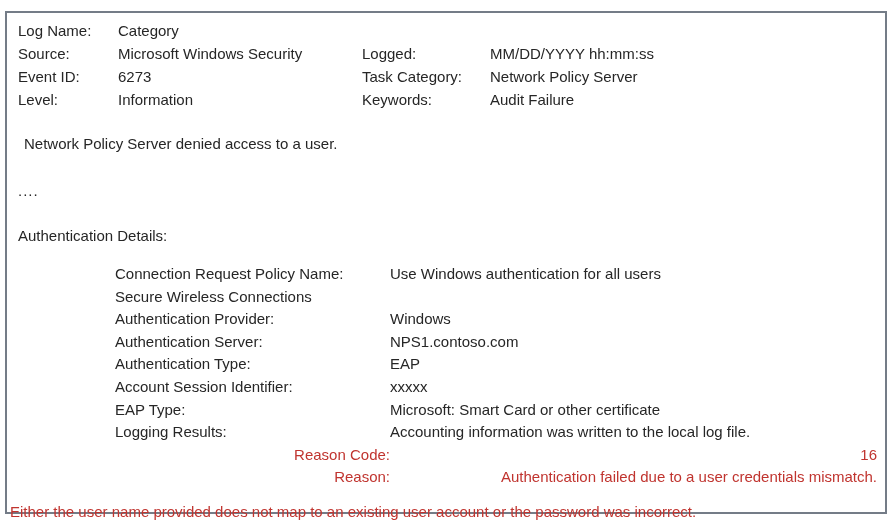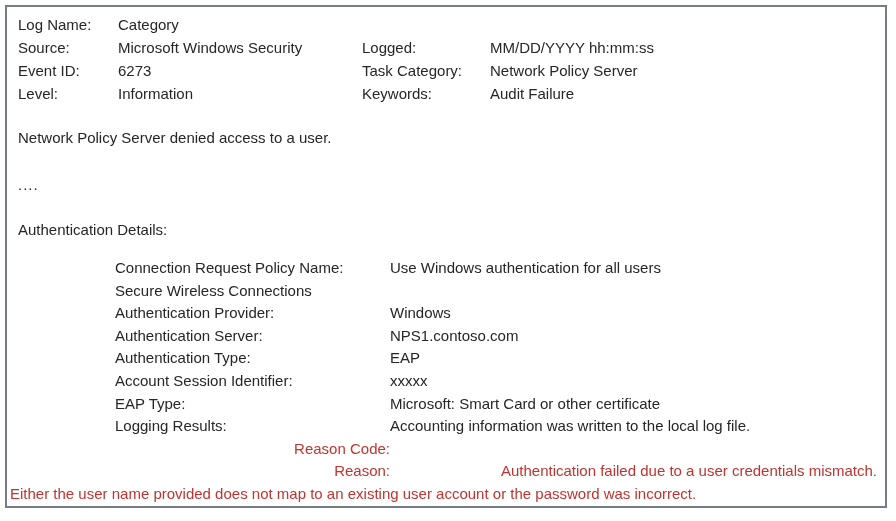--- a/index.html
+++ b/index.html
@@ -9,35 +9,35 @@
     --bg:#ffffff;
   }
   html,body{margin:0;padding:0;background:var(--bg);}
   body{
     width:896px;height:521px;position:relative;overflow:hidden;
     font-family:"Liberation Sans","DejaVu Sans",sans-serif;
     color:var(--text);
     font-size:15px;
   }
   .frame{
-    position:absolute;left:5px;top:5px;width:882px;height:503px;
+    position:absolute;left:5px;top:11px;width:882px;height:503px;
     border:2px solid var(--border);
     box-sizing:border-box;
     background:var(--bg);
     padding:6px 8px 0 11px;
   }
   
   .header-grid{display:grid;grid-template-columns:100px 244px 128px auto;}
   .header-grid .cell{line-height:23px;white-space:nowrap;}
   
-  .message{margin:21px 0 0 0;line-height:23px;}
+  .message{margin:21px 0 0 6px;line-height:23px;}
   .dots{margin:24px 0 0 0;line-height:23px;letter-spacing:1px;}
   .heading{margin:22px 0 16px 0;line-height:23px;}
   
-  .details{margin:0 0 0 97px;}
+  .details{margin:0 0 12px 97px;}
   .detail-row{display:grid;grid-template-columns:275px auto;line-height:22.6px;}
   .detail-row .cell{white-space:nowrap;}
   .red{color:var(--error);text-align:right;}
   .footer{margin:0 0 0 -8px;line-height:22.6px;color:var(--error);white-space:nowrap;}
 </style>
 </head>
 <body>
 
 <div class="frame">
 
@@ -96,20 +96,21 @@
     <div class="detail-row">
       <span class="cell">EAP Type:</span>
       <span class="cell">Microsoft: Smart Card or other certificate</span>
     </div>
     <div class="detail-row">
       <span class="cell">Logging Results:</span>
       <span class="cell">Accounting information was written to the local log file.</span>
     </div>
     <div class="detail-row red">
       <span class="cell">Reason Code:</span>
+      <span class="cell">16</span>
     </div>
     <div class="detail-row red">
       <span class="cell">Reason:</span>
       <span class="cell">Authentication failed due to a user credentials mismatch.</span>
     </div>
   </div>
 
   <p class="footer">Either the user name provided does not map to an existing user account or the password was incorrect.</p>
 
 </div>

